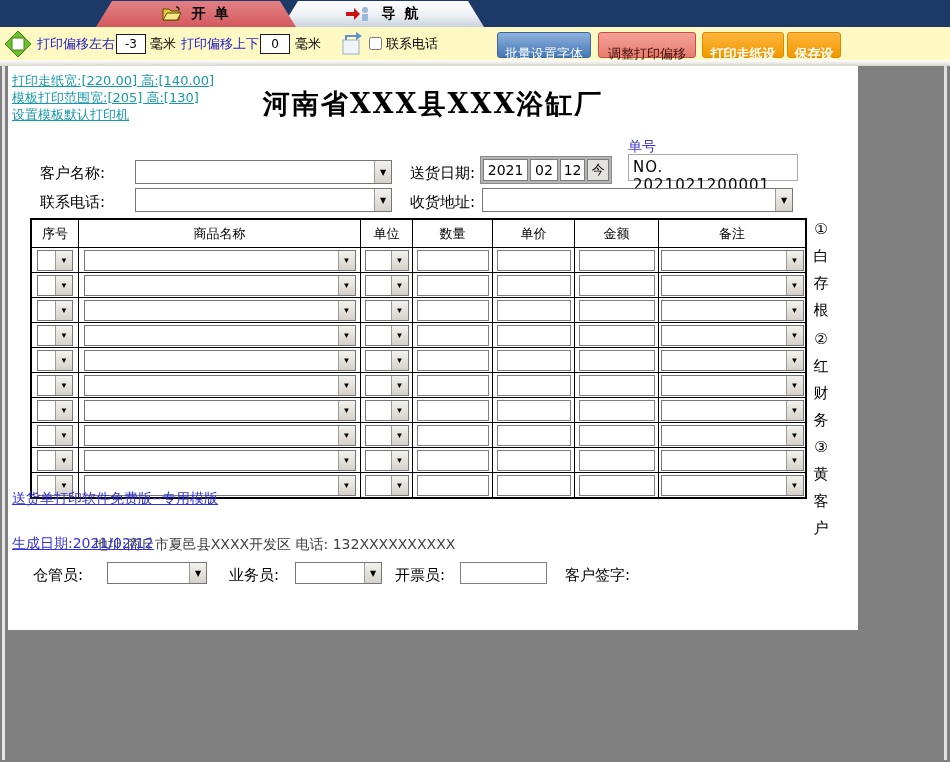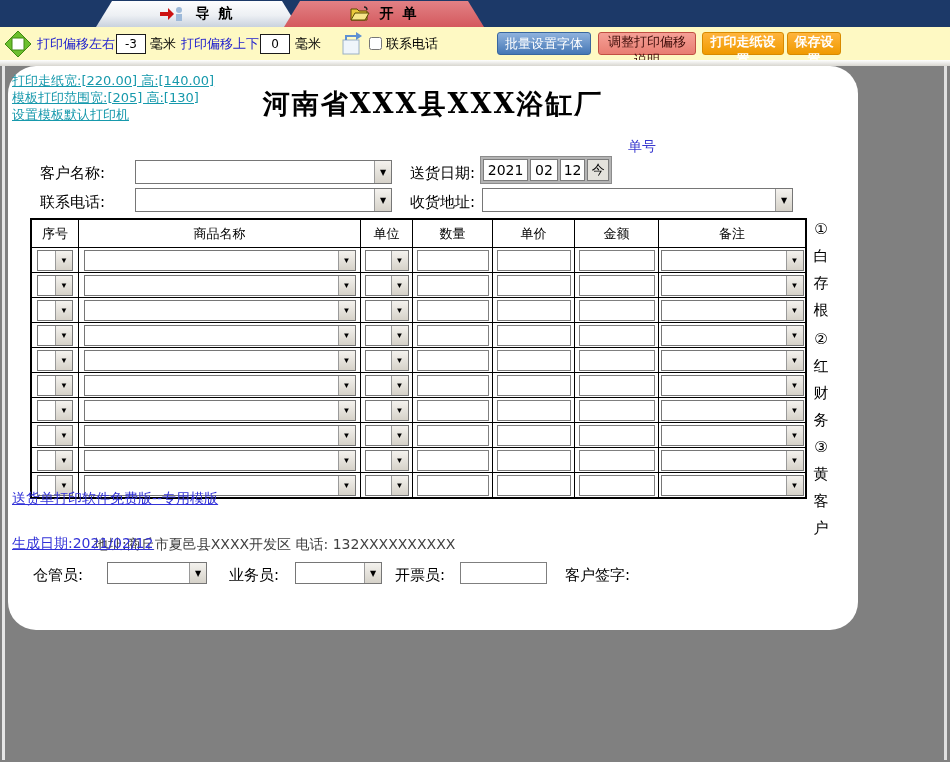--- a/index.html
+++ b/index.html
@@ -20,31 +20,31 @@
   
   .toolbar { position:absolute; left:0; top:27px; width:950px; height:33px; background:#fef9c3; }
   .strip { position:absolute; left:0; top:60px; width:950px; height:6px;
            background:linear-gradient(#ffffff,#d8d6d0); }
   .tb-item { position:absolute; top:0; height:33px; display:flex; align-items:center; }
   .blue-lbl { color:#2121CE; font-size:13px; }
   .blk-lbl { color:#000; font-size:13px; }
   .tb-input { position:absolute; top:7px; width:30px; height:20px; border:1px solid #1a1a1a;
               background:#fff; font-size:12px; text-align:center; font-family:inherit; }
   .tb-btn { position:absolute; top:5px; height:23px; border-radius:3px; font-size:13px;
-            font-family:inherit; cursor:pointer; padding:0 6px; }
+            font-family:inherit; cursor:pointer; padding:12px 6px; }
   .btn-blue   { background:linear-gradient(#8FB2DD,#4577B5); border:1px solid #38669F; color:#fff; }
   .btn-salmon { background:linear-gradient(#F5A096,#E87E72); border:1px solid #C14F43; color:#3F0E0A; }
   .btn-orange { background:linear-gradient(#FFB43C,#F09A00); border:1px solid #D88A00; color:#fff; font-weight:bold; }
   .checkbox { position:absolute; left:369px; top:10px; width:13px; height:13px; cursor:pointer; }
 
   .frame-l { position:absolute; left:2px; top:66px; width:3px; height:694px; background:#E6E6E6; }
   .frame-r { position:absolute; left:944px; top:66px; width:3px; height:694px; background:#E0E0E0; }
 
   
-  .doc { position:absolute; left:8px; top:66px; width:850px; height:564px; background:#fff;border-radius:28px; }
+  .doc { position:absolute; left:8px; top:66px; width:850px; height:564px; background:#fff; }
   .teal-link { position:absolute; left:4px; color:#1799AC; font-size:13px;
                text-decoration:underline; cursor:pointer; white-space:nowrap; }
   .doc-title { position:absolute; left:0; top:20px; width:850px; text-align:center;
                font-family:"DejaVu Serif","Liberation Serif",serif; font-weight:bold;
                font-size:27px; letter-spacing:2px; color:#000; }
   .f-lbl { position:absolute; font-size:15px; color:#000; white-space:nowrap; }
   .no-lbl { position:absolute; left:620px; top:72px; color:#3737CE; font-size:14px; }
   .no-input { position:absolute; left:620px; top:88px; width:170px; height:27px;
               border:1px solid #A9A9A9; background:#fff; font-size:15px; padding:3px 0 0 4px;
               letter-spacing:1px; }
@@ -91,41 +91,41 @@
   .staff-input { position:absolute; top:496px; height:22px; border:1px solid #7f7f7f; background:#fff; }
   svg { display:block; }
 </style>
 </head>
 <body>
 
 <div class="app">
 
   <div class="tabbar">
     <div class="tabs">
+      <div class="tab active" style="width:200px;z-index:3;">
+        <span>
+          <svg width="20" height="16" viewBox="0 0 20 16">
+            <path d="M1 3 h6 l2 2 h8 v9 h-16 z" fill="#E8C83C" stroke="#5a4a00"></path>
+            <path d="M1 14 l4 -7 h14 l-4 7 z" fill="#F6E68A" stroke="#5a4a00"></path>
+            <path d="M14 1 q3 0 3 3" fill="none" stroke="#222" stroke-width="1.3"></path>
+          </svg>
+        </span>
+        <span class="tab-lbl">开 单</span>
+      </div>
       <div class="tab inactive" style="width:202px;z-index:1;">
         <span>
           <svg width="26" height="16" viewBox="0 0 26 16">
             <rect x="0" y="6" width="8" height="4" fill="#CC1111"></rect>
             <polygon points="8,2 14,8 8,14" fill="#CC1111"></polygon>
             <circle cx="19" cy="4" r="3" fill="#9DB9D9"></circle>
             <rect x="16" y="8" width="6" height="7" fill="#9DB9D9"></rect>
           </svg>
         </span>
         <span class="tab-lbl">导 航</span>
       </div>
-      <div class="tab active" style="width:200px;z-index:3;">
-        <span>
-          <svg width="20" height="16" viewBox="0 0 20 16">
-            <path d="M1 3 h6 l2 2 h8 v9 h-16 z" fill="#E8C83C" stroke="#5a4a00"></path>
-            <path d="M1 14 l4 -7 h14 l-4 7 z" fill="#F6E68A" stroke="#5a4a00"></path>
-            <path d="M14 1 q3 0 3 3" fill="none" stroke="#222" stroke-width="1.3"></path>
-          </svg>
-        </span>
-        <span class="tab-lbl">开 单</span>
-      </div>
     </div>
   </div>
 
   <div class="toolbar">
     <div class="tb-item" style="left:4px;">
       <svg width="28" height="28" viewBox="0 0 28 28">
         <polygon points="14,1 27,14 14,27 1,14" fill="#6CBF2E" stroke="#3F8A10"></polygon>
         <rect x="8" y="8" width="12" height="12" fill="#fff" stroke="#3F8A10"></rect>
       </svg>
     </div>
@@ -158,20 +158,21 @@
 
   <div class="doc">
 
     <div class="teal-link" style="top:6px;">打印走纸宽:[220.00] 高:[140.00]</div>
     <div class="teal-link" style="top:23px;">模板打印范围宽:[205] 高:[130]</div>
     <div class="teal-link" style="top:40px;">设置模板默认打印机</div>
 
     <div class="doc-title">河南省XXX县XXX浴缸厂</div>
 
     <div class="no-lbl">单号</div>
+    <div class="no-input">NO. 2021021200001</div>
 
     <div class="f-lbl" style="left:32px;top:98px;">客户名称:</div>
     <div class="combo" style="left:127px;top:94px;width:257px;height:24px;">
       <span class="cfield"></span>
         <span class="cbtn">▼</span>
     </div>
     <div class="f-lbl" style="left:402px;top:98px;">送货日期:</div>
     <div class="datectl">
       <div class="dseg" style="width:46px;">2021</div>
       <div class="dseg" style="width:28px;">02</div>

